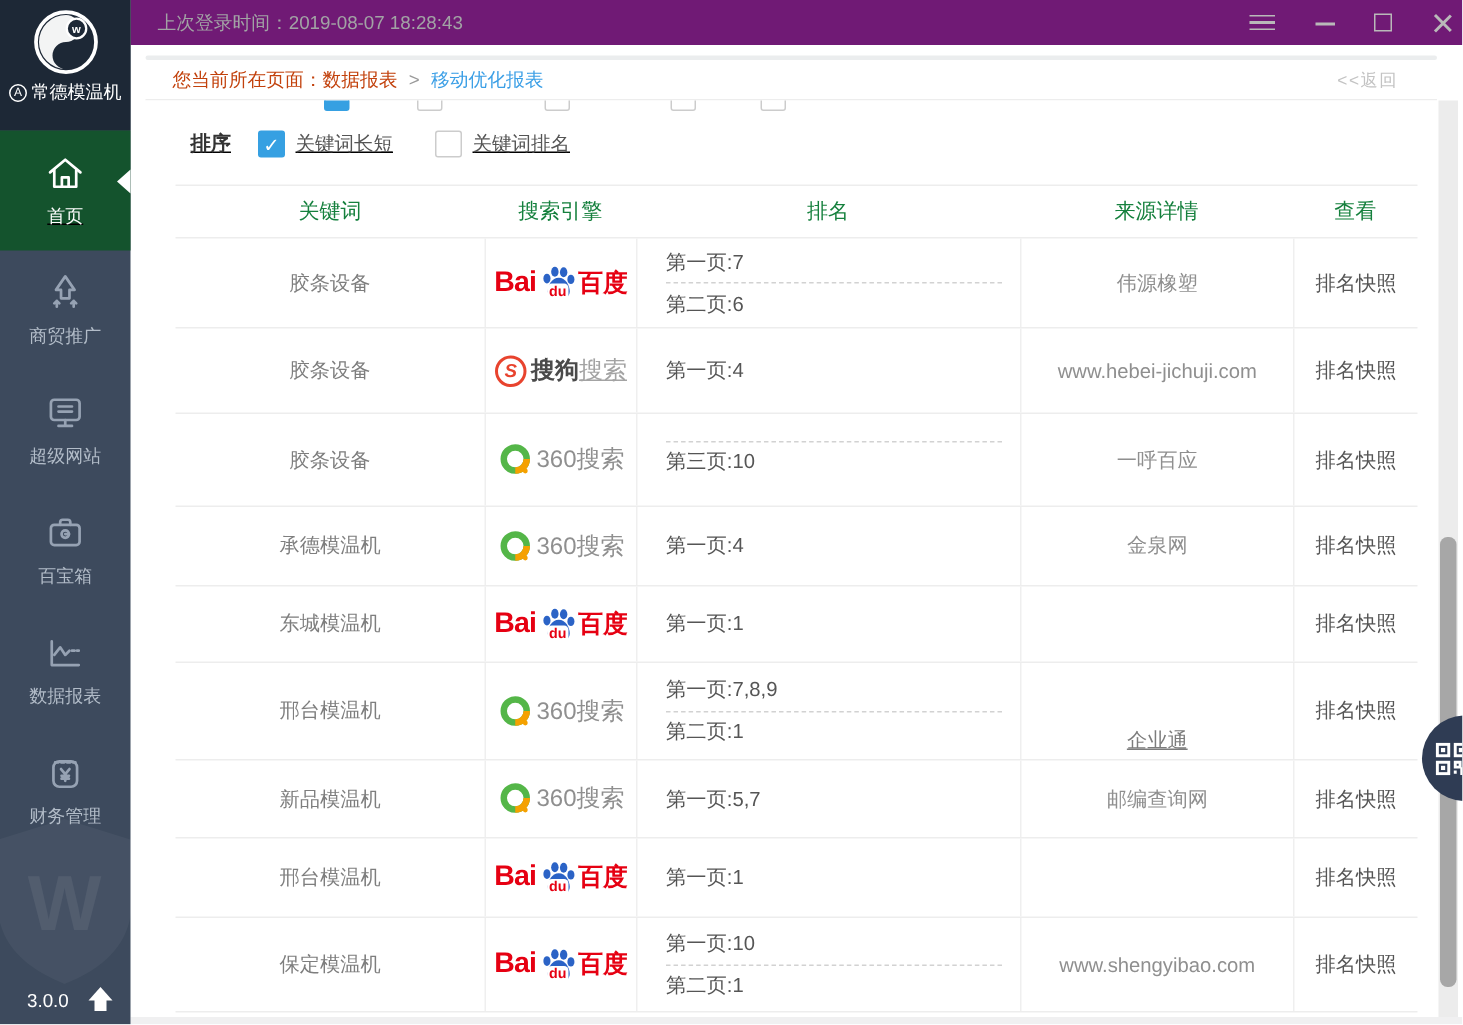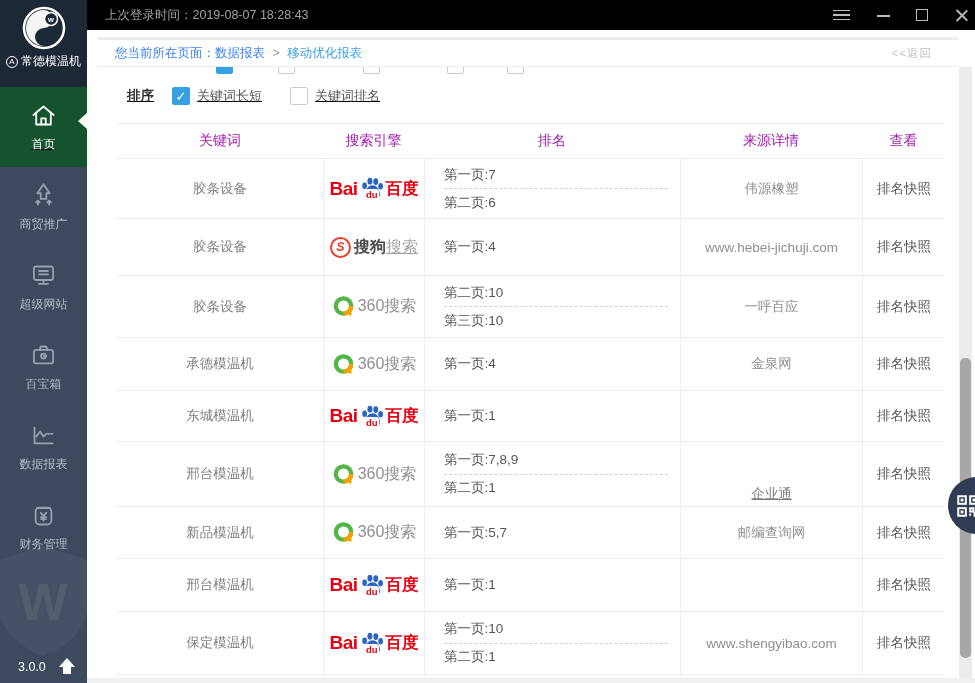--- a/index.html
+++ b/index.html
@@ -1,21 +1,21 @@
 <!DOCTYPE html>
 <html><head>
 <meta charset="utf-8">
 <style>
   * { margin:0; padding:0; box-sizing:border-box; }
   html,body { width:975px; height:683px; overflow:hidden; }
   body { font-family:"Liberation Sans","DejaVu Sans",sans-serif; }
   .app { position:relative; width:975px; height:683px; background:#ffffff; overflow:hidden; }
 
   
-  .titlebar { position:absolute; left:87px; top:0; width:888px; height:30px; background:#000000; }
+  .titlebar { position:absolute; left:87px; top:0; width:888px; height:30px; background:#701a75; }
   .login-text { position:absolute; left:18px; top:0; line-height:30px; font-size:12.5px; color:#a2a3a5; }
   .wc { position:absolute; top:7px; width:17px; height:16px; cursor:pointer; }
   .wc-menu { right:125px; display:flex; flex-direction:column; justify-content:center; gap:3px; }
   .wc-menu i { display:block; height:1.5px; background:#b9b9b9; }
   .wc-min { right:83px; }
   .wc-min i { position:absolute; left:2px; top:8px; width:13px; height:1.5px; background:#b9b9b9; }
   .wc-max { right:44px; }
   .wc-max i { position:absolute; left:2px; top:2px; width:12px; height:12px; border:1.5px solid #b9b9b9; background:transparent; display:block; }
   .wc-close { right:5px; }
   .wc-close i { position:absolute; left:8px; top:1px; width:1.5px; height:15px; background:#b9b9b9; display:block; }
@@ -39,21 +39,21 @@
   .version-row { position:absolute; left:0; bottom:5px; width:87px; height:20px; }
   .version-text { position:absolute; left:18px; top:2px; color:#fff; font-size:12.5px; }
   .up-arrow { position:absolute; left:58px; top:0; width:18px; height:18px; }
   .up-arrow .tri { position:absolute; left:1px; top:0; width:0; height:0; border-left:8px solid transparent; border-right:8px solid transparent; border-bottom:9px solid #fff; }
   .up-arrow .stem { position:absolute; left:5px; top:8px; width:8px; height:8px; background:#fff; }
 
   
   .panel-topline { position:absolute; left:97px; top:37px; width:861px; height:3px; background:#ebedee; border-radius:2px; }
   .crumb-band { position:absolute; left:97px; top:42px; width:861px; height:25px; background:#fff; border-bottom:1px solid #ededed; font-size:12.5px; }
   .crumb-left { position:absolute; left:18px; top:3px; }
-  .crumb-prefix, .crumb-section { color:#3b82f6; }
+  .crumb-prefix, .crumb-section { color:#c2410c; }
   .crumb-sep { color:#999; margin:0 4px; }
   .crumb-current { color:#3b9fe6; cursor:pointer; }
   .back-link { position:absolute; right:26px; top:4px; color:#c3c3c3; font-size:11.5px; letter-spacing:1px; cursor:pointer; }
 
   
   .scroll-area { position:absolute; left:97px; top:67px; width:861px; height:611px; background:#fff; overflow:hidden; }
 
   .partial-cb { position:absolute; top:-10px; width:17px; height:17px; border:1px solid #ccc; border-radius:2px; background:#fff; }
   .partial-cb[data-state="checked"] { background:#36a0e2; border-color:#36a0e2; }
   .pcb1 { left:119px; } .pcb2 { left:181px; } .pcb3 { left:266px; } .pcb4 { left:350px; } .pcb5 { left:410px; }
@@ -63,21 +63,21 @@
   .cb { position:relative; width:18px; height:18px; border:1px solid #ccc; border-radius:2px; background:#fff; cursor:pointer; flex:none; }
   .cb[data-state="checked"] { background:#36a0e2; border-color:#36a0e2; }
   .cb[data-state="checked"]::after { content:"✓"; position:absolute; left:2.5px; top:0.5px; color:#fff; font-size:13px; font-weight:bold; }
   .cb-label { font-size:13px; color:#555; margin:0 0 0 7px; cursor:pointer; }
   .cb-gap { width:28px; }
 
   
   .ttable { position:absolute; left:20px; top:56px; width:828px; border-top:1px solid #ededed; }
   .trow { display:grid; grid-template-columns:206px 101px 256px 182px 83px; border-bottom:1px solid #ededed; }
   .thead { height:35px; }
-  .thead .hcell { display:flex; align-items:center; justify-content:center; font-size:14px; color:#a21caf; }
+  .thead .hcell { display:flex; align-items:center; justify-content:center; font-size:14px; color:#15803d; }
   .cell { display:flex; align-items:center; justify-content:center; font-size:13.5px; color:#666; }
   .trow.body .cell + .cell { border-left:1px solid #efefef; }
   .rh1 { height:60px; } .rh2 { height:57px; } .rh3 { height:62px; } .rh4 { height:53px; }
   .rh5 { height:51px; } .rh6 { height:65px; } .rh7 { height:52px; } .rh8 { height:53px; } .rh9 { height:63px; }
   .cell.keyword { color:#7e7e7e; }
   .cell.rank { flex-direction:column; justify-content:center; align-items:stretch; color:#555; }
   .rank-line { display:flex; align-items:center; height:25px; padding-left:19px; }
   .rank-extra .rank-divider { border-top:1px dashed #d2d2d2; margin:1px 12px 1px 19px; }
   .cell.source { color:#8f8f8f; }
   .cell.source[data-underline="true"] span { text-decoration:underline; cursor:pointer; color:#7c7c7c;margin-top:39px; }
@@ -345,23 +345,20 @@
                 <svg width="23" height="23" viewBox="0 0 24 24" fill="none">
                   <circle cx="12" cy="11.5" r="8" stroke="#54b648" stroke-width="4.5"></circle>
                   <path d="M12 19.5 A8 8 0 0 0 20 11.5" stroke="#f5a100" stroke-width="4.5"></path>
                   <circle cx="19" cy="19.8" r="1.7" fill="#f5a100"></circle>
                 </svg>
               </i>
               <span class="qh-name">360搜索</span>
             </span>
         </div>
         <div class="cell rank">
-          <div class="rank-line">
-              <span>第二页:10</span>
-            </div>
           <div class="rank-extra">
               <div class="rank-divider"></div>
               <div class="rank-line">
                 <span>第三页:10</span>
               </div>
             </div>
         </div>
         <div class="cell source" data-underline="false">
             <span>一呼百应</span>
           </div>

